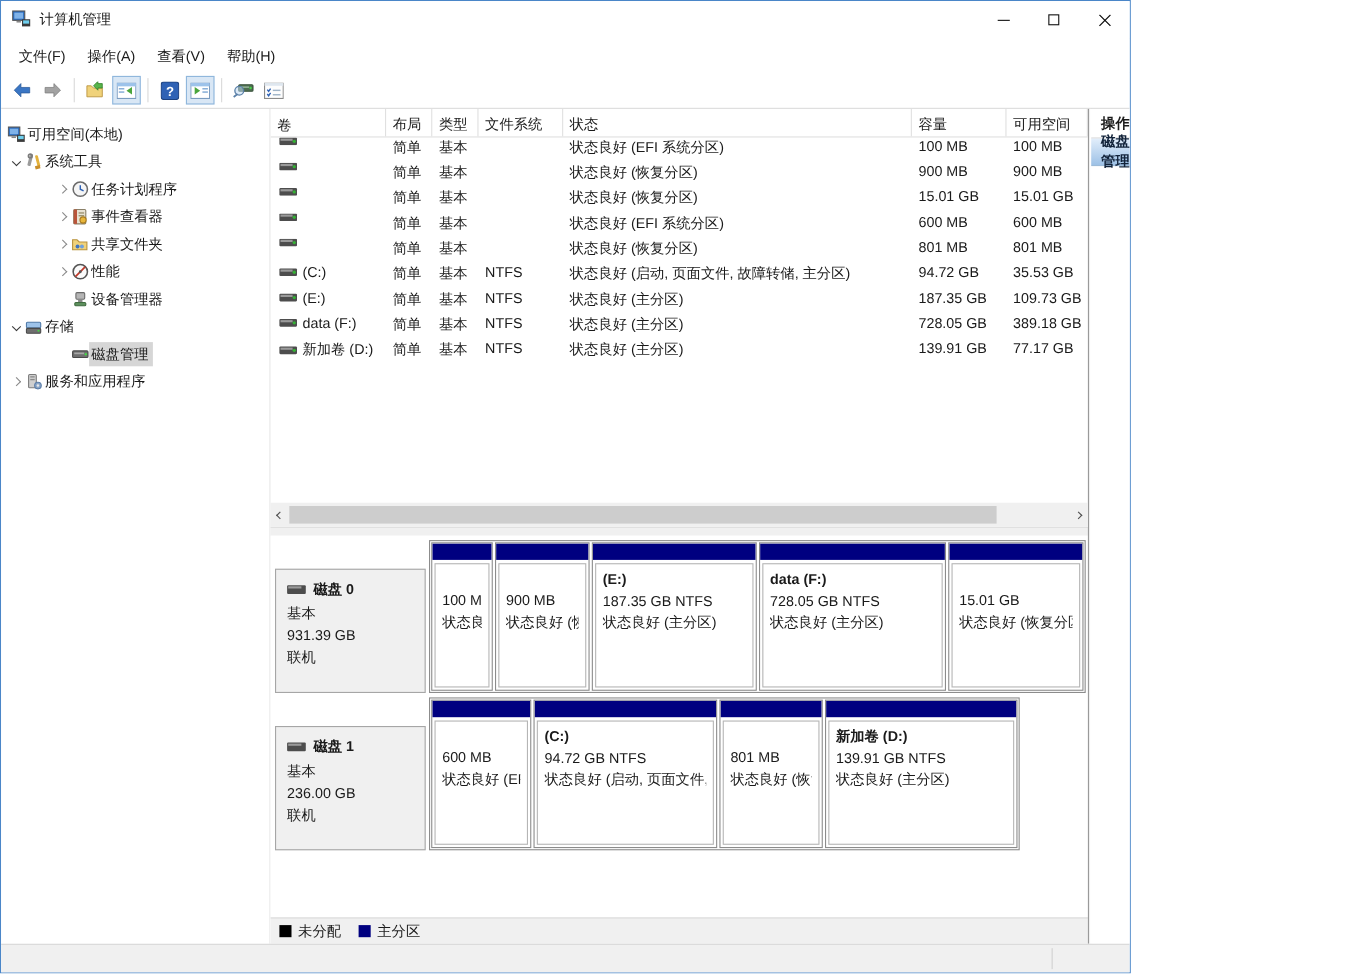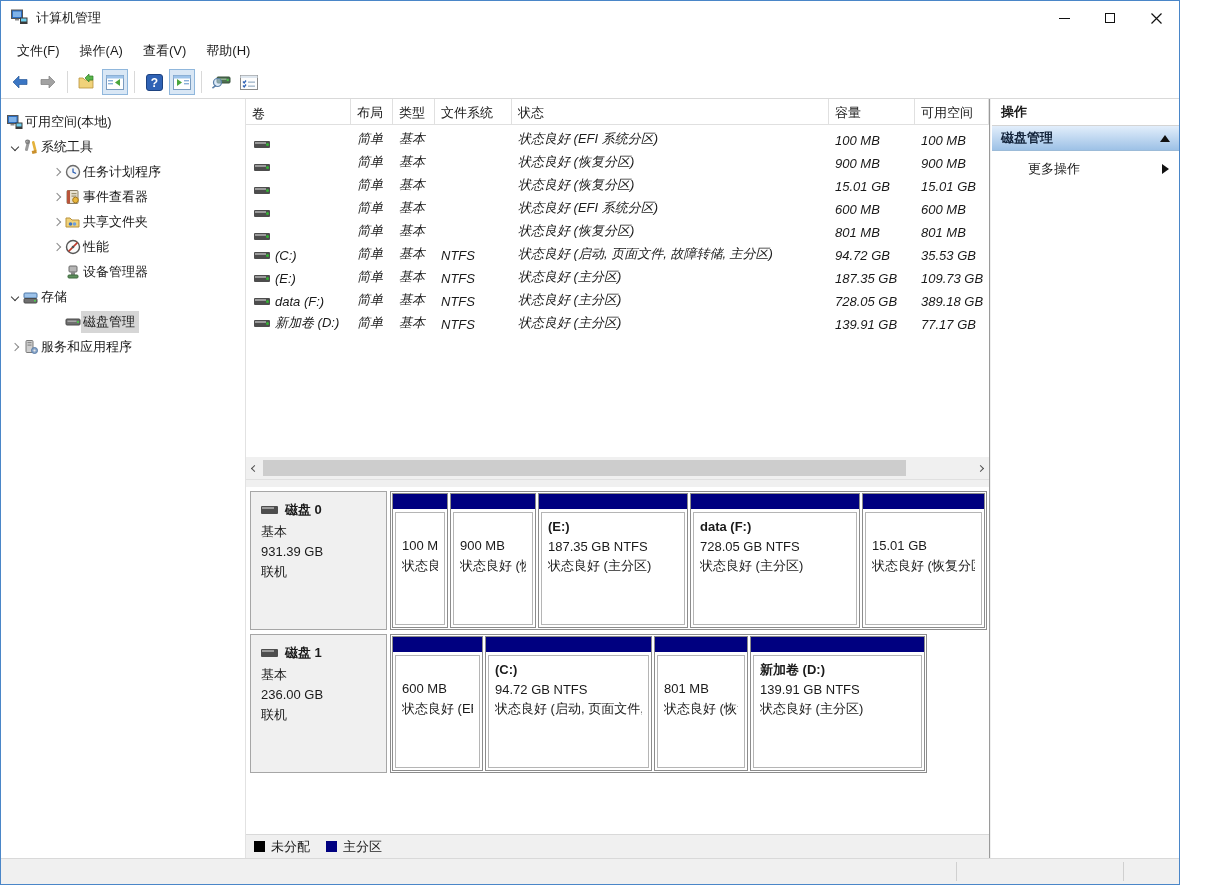--- a/index.html
+++ b/index.html
@@ -1,21 +1,21 @@
 <!DOCTYPE html>
 <html><head>
 <meta charset="utf-8">
 <style>
   * { margin:0; padding:0; box-sizing:border-box; }
   html,body { width:1232px; height:885px; }
   body {
     font-family:"Liberation Sans","DejaVu Sans",sans-serif;
     font-size:13px; color:#1a1a1a; background:#fff;
   }
-  .window { width:1180px; height:885px; border:1px solid #4a86c8; display:flex; flex-direction:column; background:#fff; overflow:hidden; }
+  .window { width:1028px; height:885px; border:1px solid #4a86c8; display:flex; flex-direction:column; background:#fff; overflow:hidden; }
 
   
   .titlebar { height:34px; display:flex; align-items:center; flex:none; background:#fff; }
   .titlebar .app-ico { margin:0 8px 0 10px; }
   .title-text { font-size:13px; }
   .win-controls { margin-left:auto; display:flex; height:100%; }
   .win-btn { width:46px; height:100%; display:flex; align-items:center; justify-content:center; }
   .glyph-min { width:11px; height:1px; background:#111; }
   .glyph-max { width:10px; height:10px; border:1px solid #111; }
 
@@ -47,41 +47,41 @@
   .chev.down { transform:rotate(45deg); border-color:#3a3a3a; }
   .tree-label-wrap { display:flex; align-items:center; gap:6px; padding:2px 4px 2px 2px; }
   .tree-label-wrap.selected { background:#d6d6d6; }
   .ico16 { width:16px; height:16px; flex:none; }
 
   
   .vol-list { height:358px; flex:none; display:flex; flex-direction:column; overflow:hidden; }
   .vl-header { height:26px; display:flex; border-bottom:1px solid #e0e0e0; flex:none; }
   .vl-hcell { border-right:1px solid #e0e0e0; padding:5px 0 0 6px; overflow:hidden; white-space:nowrap; }
   .vl-rows { flex:1; }
-  .vl-row { height:23px; display:flex; align-items:flex-end;font-style:italic; }
+  .vl-row { height:23px; display:flex; align-items:flex-start; }
   .vl-cell { padding-left:6px; overflow:hidden; white-space:nowrap; flex:none; }
   .c-name { width:105px; display:flex; align-items:center; gap:5px; }
   .c-layout { width:42px; } .c-type { width:42px; } .c-fs { width:77px; }
   .c-status { width:317px; } .c-cap { width:86px; } .c-free { width:74px; }
   .vol-ico { width:16px; height:7px; background:#4d4d4d; border-radius:1px; position:relative; flex:none; margin-left:2px; }
   .vol-ico::before { content:''; position:absolute; left:1px; top:1px; right:4px; height:2px; background:#9a9a9a; }
   .vol-ico::after { content:''; position:absolute; right:1px; top:2px; width:3px; height:3px; background:#34b134; border-radius:50%; }
 
   
   .hscroll { height:22px; flex:none; background:#f0f0f0; position:relative; display:flex; align-items:center; }
   .sb-arrow { width:17px; height:100%; display:flex; align-items:center; justify-content:center; flex:none; }
   .sb-arrow .chev { border-color:#505050; width:5px; height:5px; }
   .sb-arrow.left { margin-right:auto; }
   .sb-thumb { position:absolute; left:17px; width:643px; top:3px; bottom:3px; background:#cdcdcd; }
   .splitter { height:8px; flex:none; background:#f0f0f0; border-top:1px solid #e0e0e0; }
 
   
   .disk-pane { flex:1; display:flex; flex-direction:column; background:#fff; padding-top:4px; min-height:0; }
   .disk-row { display:flex; margin:0 0 4px 4px; height:139px; flex:none; }
-  .disk-info { width:137px; flex:none; background:#f0f0f0; border:1px solid #a6a6a6; padding:8px 10px; margin-right:3px; line-height:1.55; }
+  .disk-info { width:137px; flex:none; background:#f0f0f0; border:1px solid #a6a6a6; padding:8px 10px; margin-right:3px; line-height:1.55;margin-top:26px; }
   .disk-title { display:flex; align-items:center; gap:7px; font-weight:bold; margin-bottom:2px; }
   .disk-ico { width:17px; height:8px; background:#4d4d4d; border-radius:1px; position:relative; flex:none; }
   .disk-ico::before { content:''; position:absolute; left:1px; top:1px; right:4px; height:2px; background:#9a9a9a; }
   .part-strip { border:1px solid #8c8c8c; background:#fff; display:flex; gap:2px; padding:1px; }
   .part-cell { border:1px solid #8c8c8c; display:flex; flex-direction:column; background:#fff; overflow:hidden; }
   .part-bar { height:15px; background:#000080; flex:none; }
   .part-body { flex:1; margin:3px 2px 2px; border:1px solid #b5b5b5; background:#fff; padding:4px 6px 0; overflow:hidden; line-height:1.5; }
   .part-body div { white-space:nowrap; overflow:hidden; }
   .part-title { font-weight:bold; min-height:19px; }
 

